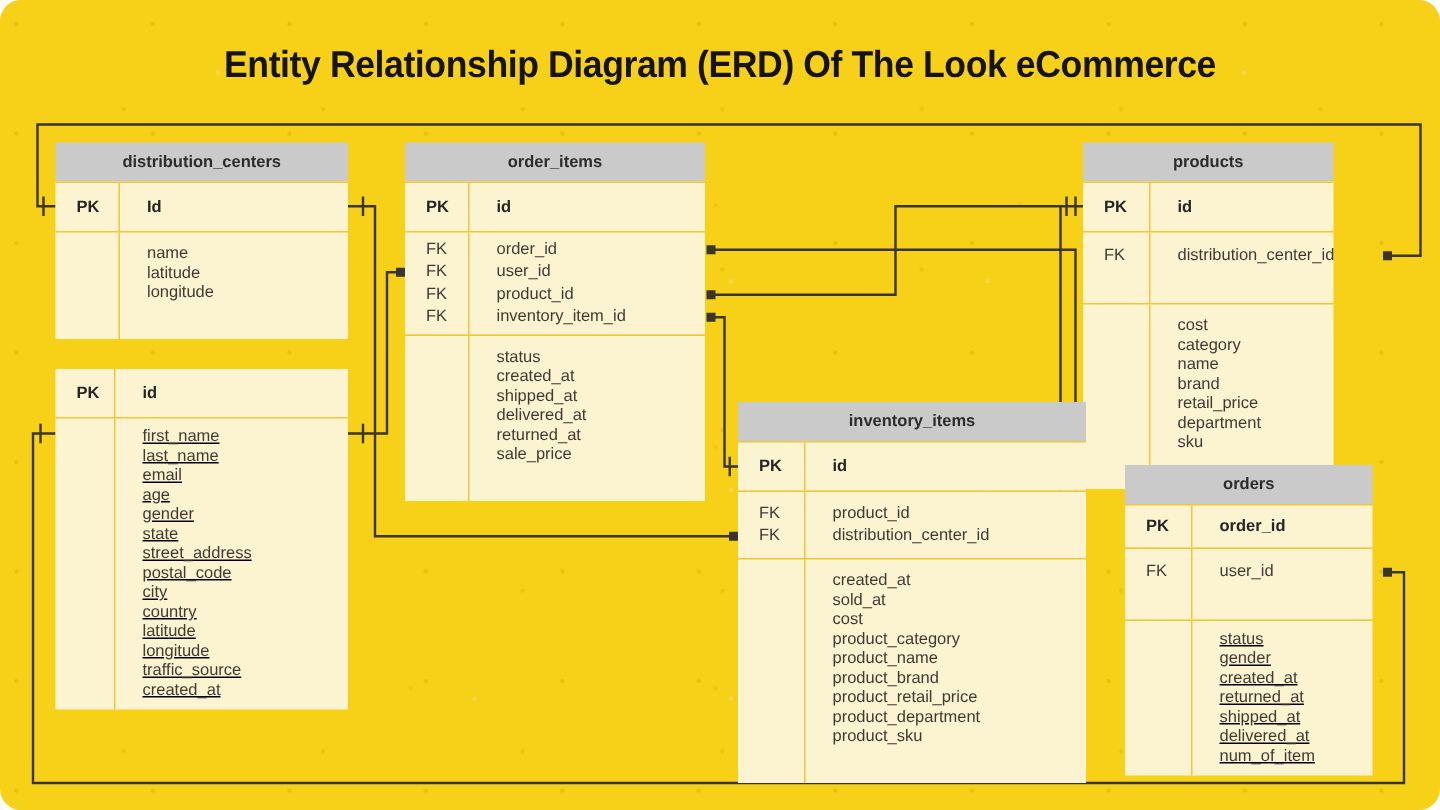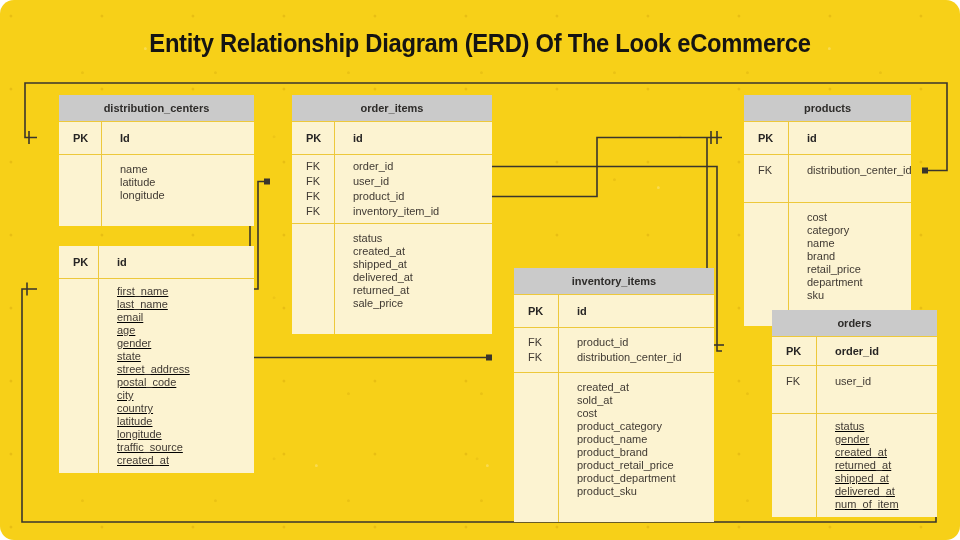--- a/index.html
+++ b/index.html
@@ -14,21 +14,21 @@
       radial-gradient(circle at 35% 85%, rgba(170,120,0,.12) 0 1px, transparent 1.8px);
     background-size:91px 73px,133px 107px,171px 139px,203px 161px;
     border-radius:14px;
   }
   .title{
     position:absolute;top:29px;left:0;width:960px;text-align:center;
     font-size:25px;font-weight:bold;color:#151413;letter-spacing:-.3px;
     transform:scaleX(.95);
   }
   .wires{position:absolute;left:0;top:0;width:960px;height:540px;pointer-events:none;}
-  .tbl{position:absolute;box-sizing:border-box;margin-left:22px;}
+  .tbl{position:absolute;box-sizing:border-box;}
   .th{
     height:26px;line-height:26px;text-align:center;background:#CACACA;
     font-size:11px;font-weight:bold;color:#2E2C2A;
   }
   .sect{display:flex;border-top:1px solid #EDC83B;background:#FCF3D1;}
   .sect:first-of-type{border-top:none;}
   .kc{flex:0 0 43px;width:43px;box-sizing:border-box;border-right:1px solid #EDC83B;padding-left:14px;}
   .fc{flex:1;padding-left:18px;}
   .w40 .kc{flex-basis:40px;width:40px;}
   .w45 .kc{flex-basis:45px;width:45px;}
@@ -212,21 +212,21 @@
         <div class="fl">city</div>
         <div class="fl">country</div>
         <div class="fl">latitude</div>
         <div class="fl">longitude</div>
         <div class="fl">traffic_source</div>
         <div class="fl">created_at</div>
       </div>
     </div>
   </div>
 
-  <div class="tbl w45" style="left:492px;top:268px;width:200px">
+  <div class="tbl w45" style="left:492px;top:268px;width:232px">
     <div class="th">inventory_items</div>
     <div class="sect s-p9 lh14">
       <div class="kc">
           <div class="fl b">PK</div>
         </div>
       <div class="fc">
           <div class="fl b">id</div>
         </div>
     </div>
     <div class="sect s-p7 lh15">

